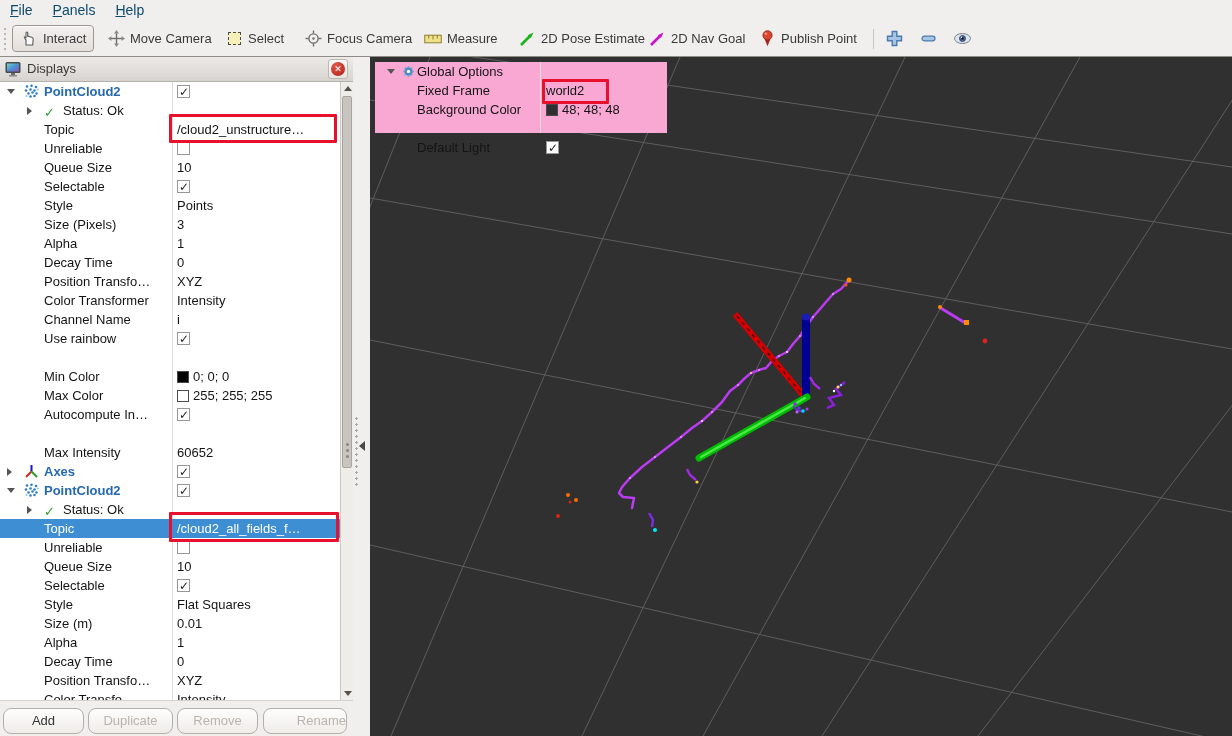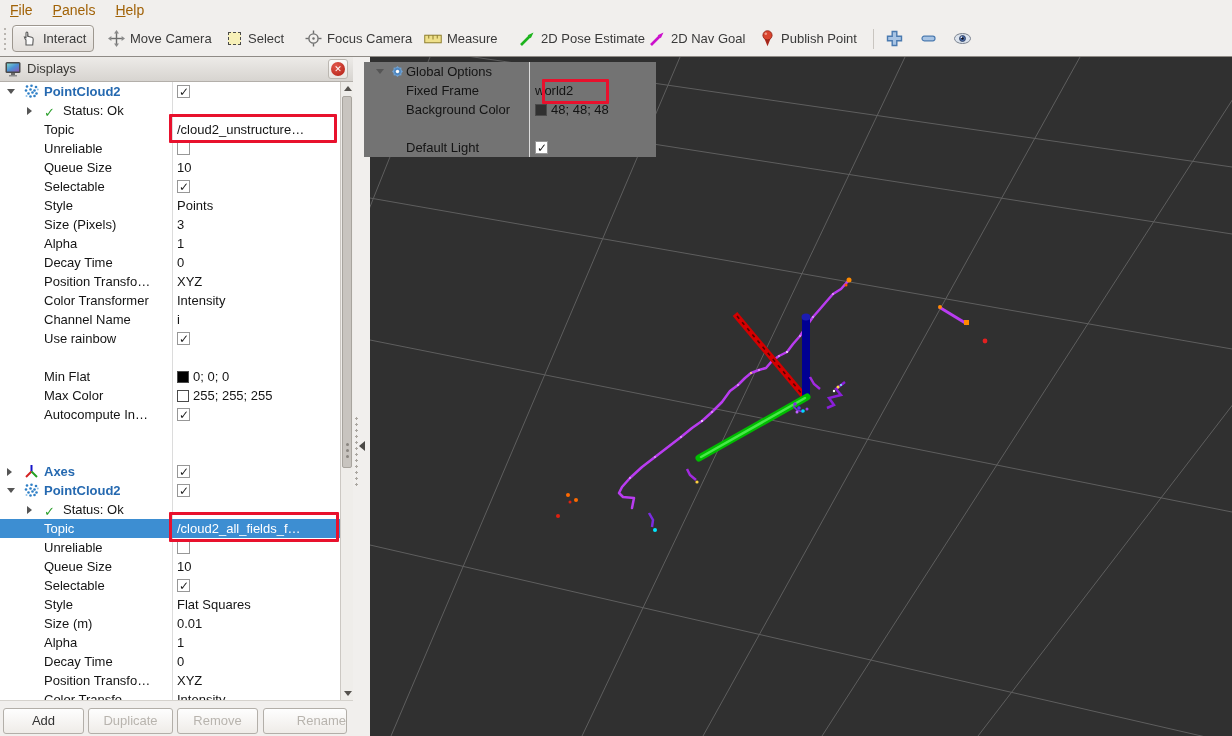--- a/index.html
+++ b/index.html
@@ -1,21 +1,21 @@
 <!DOCTYPE html>
 <html><head>
 <meta charset="utf-8">
 <style>
   * { margin:0; padding:0; box-sizing:border-box; }
   html,body { width:1232px; height:736px; }
   body { position:relative; font-family:"Liberation Sans","DejaVu Sans",sans-serif; background:#f1efed; overflow:hidden; color:#3a3a3a; }
 
   
   #menubar { position:absolute; left:0; top:0; width:100%; height:21px; background:#f1efed; }
-  .menu-item { display:inline-block; padding:2px 10px 0 10px; font-size:14px; color:#a16207; cursor:default; }
+  .menu-item { display:inline-block; padding:2px 10px 0 10px; font-size:14px; color:#0c4a6e; cursor:default; }
   .menu-item u { text-decoration:underline; }
 
   
   #toolbar { position:absolute; left:0; top:21px; width:100%; height:36px; background:#f1efed; border-bottom:1px solid #8f8b86; }
   #toolbar-grip { position:absolute; left:3px; top:6px; width:5px; height:24px;
     background:radial-gradient(circle at 2px 2px,#b9b5b0 1px,transparent 1.2px); background-size:4px 5px; }
   .tool { position:absolute; top:4px; height:27px; display:flex; align-items:center; gap:5px; font-size:13px; color:#3a3a3a; padding:0 7px; white-space:nowrap; }
   .tool.active { border:1px solid #9d978f; border-radius:4px; background:linear-gradient(#f2f0ee,#e3dfdb); box-shadow:inset 0 1px 0 #fff; }
   .tool .ticon { display:inline-flex; width:18px; height:18px; align-items:center; justify-content:center; }
   .select-glyph { width:13px; height:13px; border:1.5px dashed #4a4a4a; background:#f7f0b8; }
@@ -50,33 +50,33 @@
   .okmark { color:#2ea02e; font-weight:bold; font-size:13px; }
 
   #dscroll { position:absolute; left:340px; top:25px; width:13px; height:618px; background:#efedea; border-left:1px solid #ccc8c3; }
   .sbtn { position:absolute; left:0; width:13px; height:13px; display:flex; align-items:center; justify-content:center; }
   .sarrow-up { width:0; height:0; border-left:4px solid transparent; border-right:4px solid transparent; border-bottom:5px solid #55524e; }
   .sarrow-dn { width:0; height:0; border-left:4px solid transparent; border-right:4px solid transparent; border-top:5px solid #55524e; }
   #sthumb { position:absolute; left:1px; top:14px; width:10px; height:372px; background:#c8c4bf; border:1px solid #a8a49e; border-radius:2px; }
   #sthumb .grip { position:absolute; left:3px; width:3px; height:3px; background:#8a8680; border-radius:50%; }
 
   #dfooter { position:absolute; left:0; top:643px; width:353px; height:36px; background:#f1efed; border-top:1px solid #d5d2cd; }
-  .fbtn { position:absolute; top:7px; height:26px; border:1px solid #b3afa9; border-radius:3px; background:linear-gradient(#fefefe,#efece8); font-size:13px; text-align:center; line-height:24px; color:#333; }
+  .fbtn { position:absolute; top:7px; height:26px; border:1px solid #b3afa9; border-radius:8px; background:linear-gradient(#fefefe,#efece8); font-size:13px; text-align:center; line-height:24px; color:#333; }
   .fbtn.disabled { color:#b8b4ae; }
 
   #splitter { position:absolute; left:353px; top:57px; width:17px; height:679px; background:#f1efed; }
   #splitter .collapse { position:absolute; left:6px; top:384px; width:0; height:0; border-top:5px solid transparent; border-bottom:5px solid transparent; border-right:6px solid #4c4a47; }
   #splitter .sdots { position:absolute; left:2px; top:360px; width:3px; height:70px;
      background:radial-gradient(circle at 1.5px 1.5px,#aaa6a0 1px,transparent 1.2px); background-size:3px 6px; }
 
   
   #viewport { position:absolute; left:370px; top:57px; width:862px; height:679px; background:#303030; overflow:hidden; }
 
   
-  #global-options { position:absolute; left:364px; top:62px; width:292px; height:95px; background:#737373; font-size:13px; }
+  #global-options { position:absolute; left:375px; top:62px; width:292px; height:71px; background:#f9a8d4; font-size:13px; }
   #go-sep { position:absolute; left:165px; top:0; width:1px; height:100%; background:#dcdcdc; }
   .gorow { position:absolute; left:0; width:100%; height:19px; line-height:19px; color:#141414; }
   .gorow .gname { position:absolute; left:42px; }
   .gorow .gval { position:absolute; left:166px; right:0; padding-left:5px; display:flex; align-items:center; gap:4px; height:19px; }
 
   
   .red-box { position:absolute; border:3px solid #e8112d; border-radius:1px; z-index:50; }
 </style>
 </head>
 <body>
@@ -348,21 +348,21 @@
           <span class="tlabel" style="left: 44px;">Use rainbow</span>
         </div>
         <div class="tval">
           <span class="cbx">
             <span class="chk">✓</span>
           </span>
         </div>
       </div>
       <div class="trow" style="top: 285px;">
         <div class="tname">
-          <span class="tlabel" style="left: 44px;">Min Flat</span>
+          <span class="tlabel" style="left: 44px;">Min Color</span>
         </div>
         <div class="tval">
           <span class="swatch" style="background: rgb(0, 0, 0);"></span>
           <span>0; 0; 0</span>
         </div>
       </div>
       <div class="trow" style="top: 304px;">
         <div class="tname">
           <span class="tlabel" style="left: 44px;">Max Color</span>
         </div>
@@ -372,20 +372,28 @@
         </div>
       </div>
       <div class="trow" style="top: 323px;">
         <div class="tname">
           <span class="tlabel" style="left: 44px;">Autocompute In…</span>
         </div>
         <div class="tval">
           <span class="cbx">
             <span class="chk">✓</span>
           </span>
+        </div>
+      </div>
+      <div class="trow" style="top: 361px;">
+        <div class="tname">
+          <span class="tlabel" style="left: 44px;">Max Intensity</span>
+        </div>
+        <div class="tval">
+          <span>60652</span>
         </div>
       </div>
       <div class="trow" style="top: 380px;">
         <div class="tname">
           <span class="disc closed" style="left: 7px;"></span>
           <span class="rowicon" style="left: 24px;"><svg width="15" height="15" viewBox="0 0 15 15">
               <line x1="7.5" y1="7.5" x2="7.5" y2="1" stroke="#1515c8" stroke-width="2"></line>
               <line x1="7.5" y1="7.5" x2="2" y2="13" stroke="#d42222" stroke-width="2"></line>
               <line x1="7.5" y1="7.5" x2="13" y2="13" stroke="#22a022" stroke-width="2"></line>
             </svg></span>

